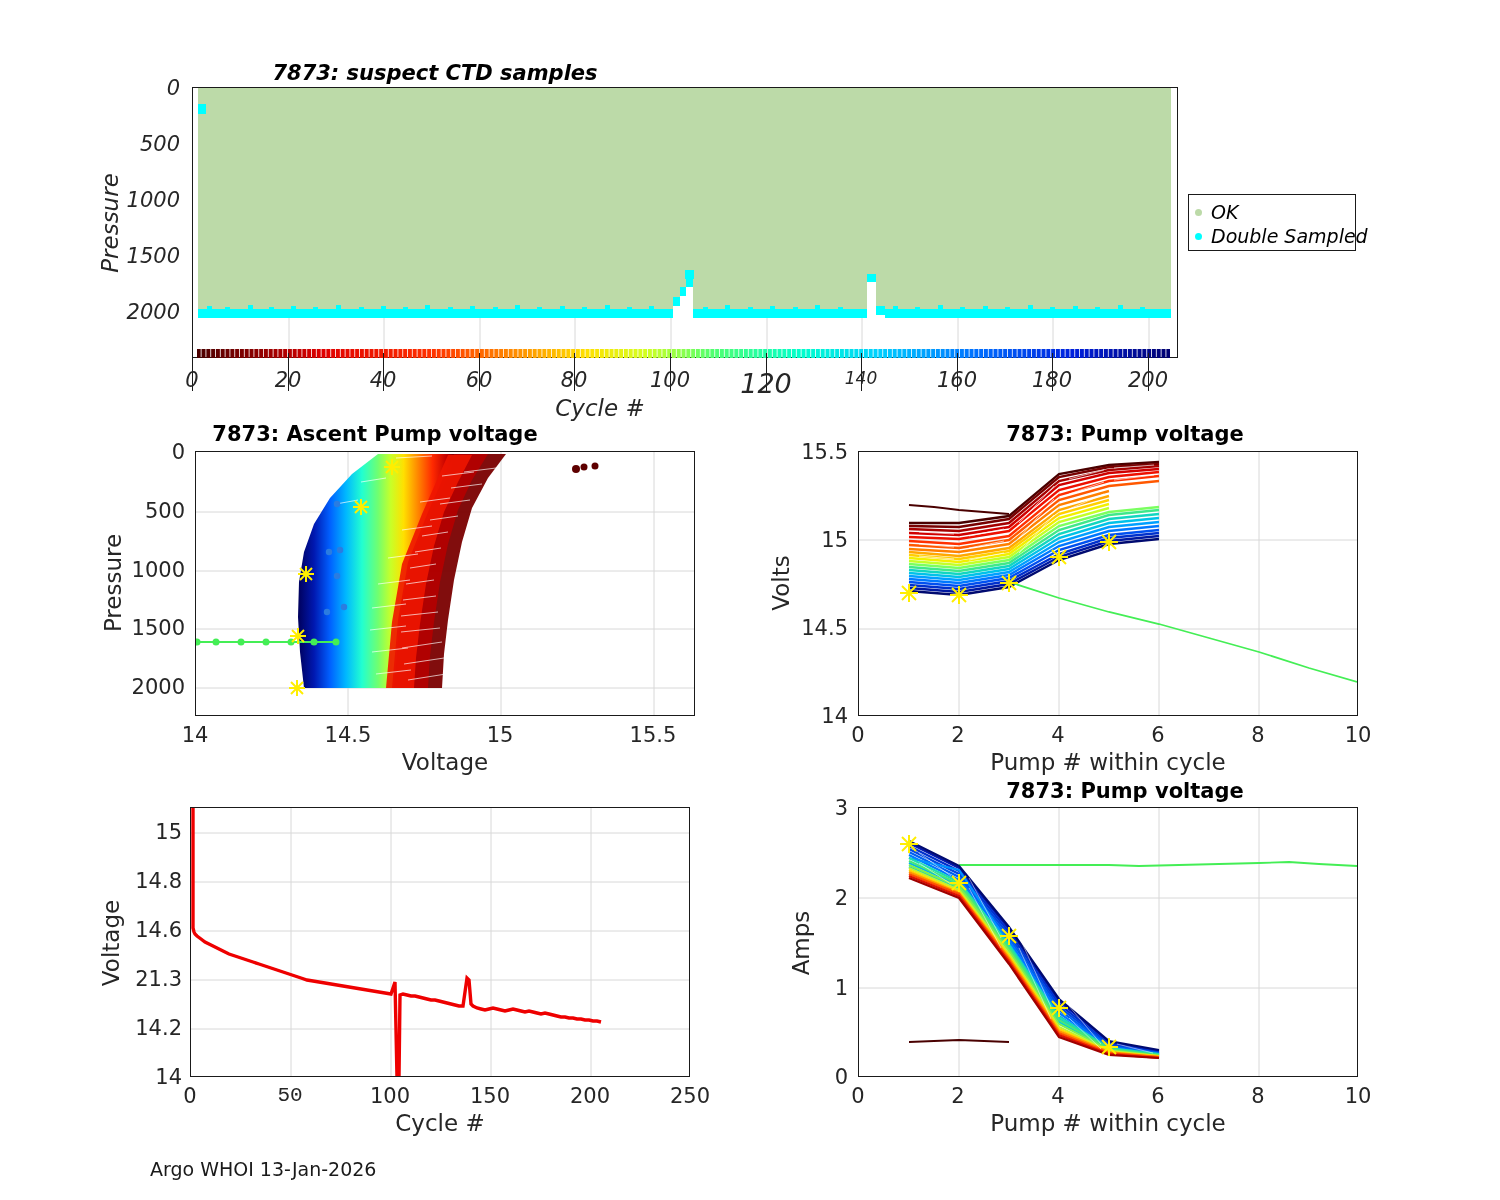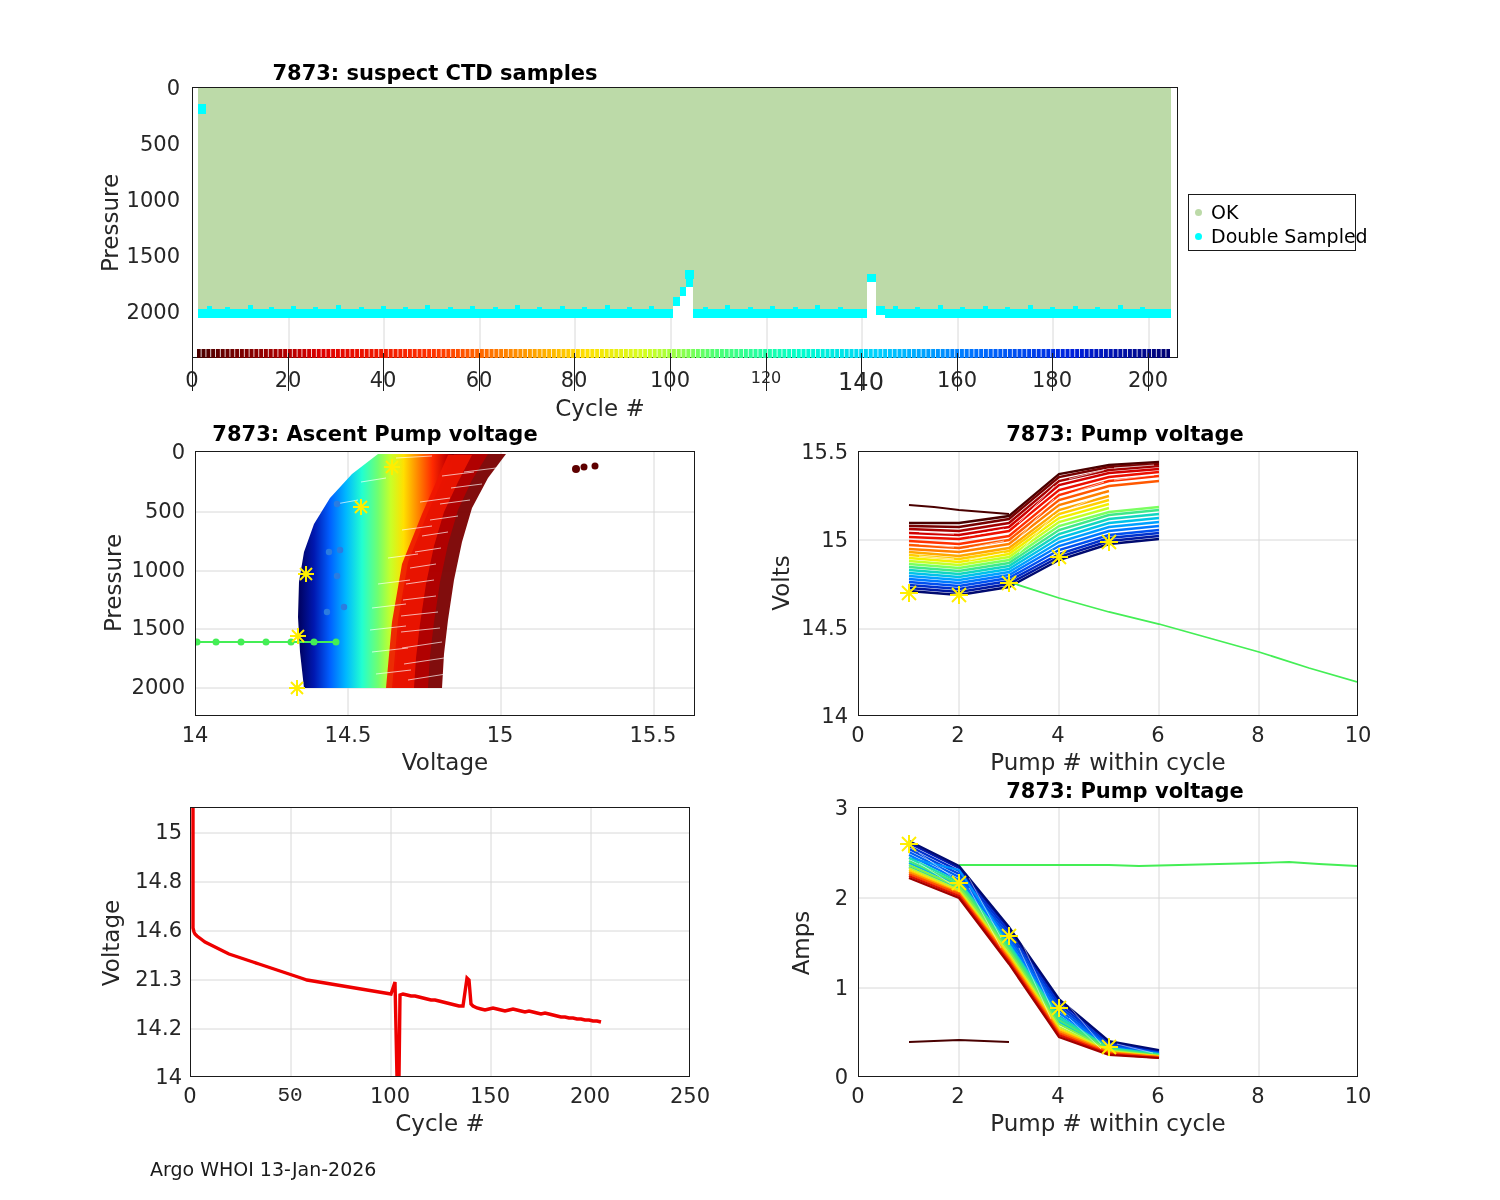--- a/index.html
+++ b/index.html
@@ -68,21 +68,21 @@
     color: #1a1a1a;
     white-space: nowrap;
   }
   .tickmark { position: absolute; background: #1a1a1a; }
 </style>
 </head>
 <body>
 
 <div id="figure">
 
-  <div class="panel" style="left:0px; top:55px; width:1500px; height:345px;">
+  <div class="panel" style="left:0px; top:55px; width:1500px; height:345px;font-style:italic;">
 
     <div class="panel-title" style="left:-315px; top:6px; font-size:21px;">7873: suspect CTD samples</div>
 
     <div class="axes-box" style="left:192px; top:32px; width:986px; height:271px;">
       <svg class="plotsvg" width="986" height="271" viewBox="0 0 986 271">
         <defs>
           <clipPath id="clip1">
               <rect x="0" y="0" width="986" height="271"></rect>
             </clipPath>
         </defs>
@@ -222,22 +222,22 @@
     <div class="tickmark" style="left:957px;  top:298px; width:1.4px; height:38px;"></div>
     <div class="tickmark" style="left:1052px; top:298px; width:1.4px; height:38px;"></div>
     <div class="tickmark" style="left:1148px; top:298px; width:1.4px; height:38px;"></div>
 
     <div class="tick-label tick-x" style="left:192px;  top:313px; font-size:21px;">0</div>
     <div class="tick-label tick-x" style="left:288px;  top:313px; font-size:21px;">20</div>
     <div class="tick-label tick-x" style="left:383px;  top:313px; font-size:21px;">40</div>
     <div class="tick-label tick-x" style="left:479px;  top:313px; font-size:21px;">60</div>
     <div class="tick-label tick-x" style="left:574px;  top:313px; font-size:21px;">80</div>
     <div class="tick-label tick-x" style="left:670px;  top:313px; font-size:21px;">100</div>
-    <div class="tick-label tick-x" style="left:766px;  top:313px; font-size:16px;">120</div>
-    <div class="tick-label tick-x" style="left:861px;  top:313px; font-size:24px;">140</div>
+    <div class="tick-label tick-x" style="left:766px;  top:313px; font-size:27px;">120</div>
+    <div class="tick-label tick-x" style="left:861px;  top:313px; font-size:17px;">140</div>
     <div class="tick-label tick-x" style="left:957px;  top:313px; font-size:21px;">160</div>
     <div class="tick-label tick-x" style="left:1052px; top:313px; font-size:21px;">180</div>
     <div class="tick-label tick-x" style="left:1148px; top:313px; font-size:21px;">200</div>
 
     <div class="tick-label tick-y" style="left:120px; top:33px;  width:60px; font-size:21px;">0</div>
     <div class="tick-label tick-y" style="left:120px; top:89px;  width:60px; font-size:21px;">500</div>
     <div class="tick-label tick-y" style="left:120px; top:145px; width:60px; font-size:21px;">1000</div>
     <div class="tick-label tick-y" style="left:120px; top:201px; width:60px; font-size:21px;">1500</div>
     <div class="tick-label tick-y" style="left:120px; top:257px; width:60px; font-size:21px;">2000</div>
 

